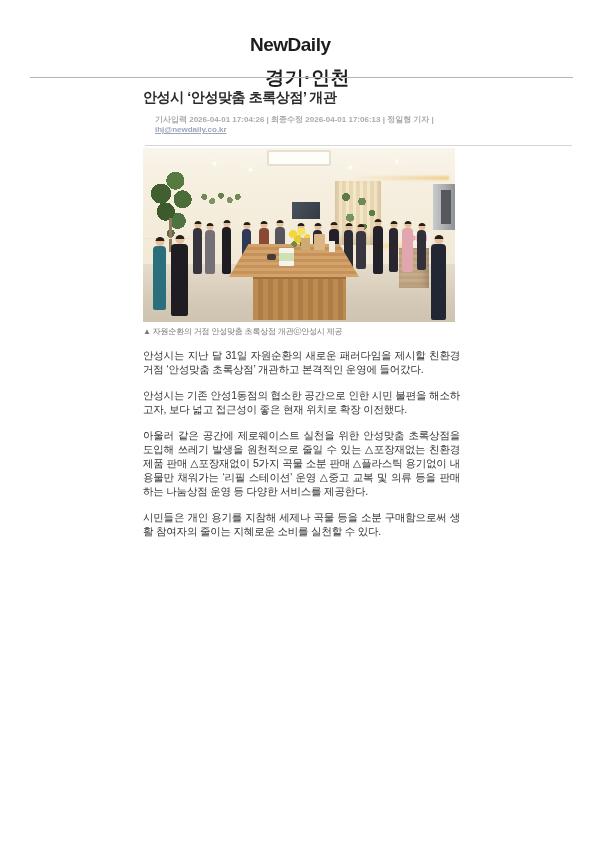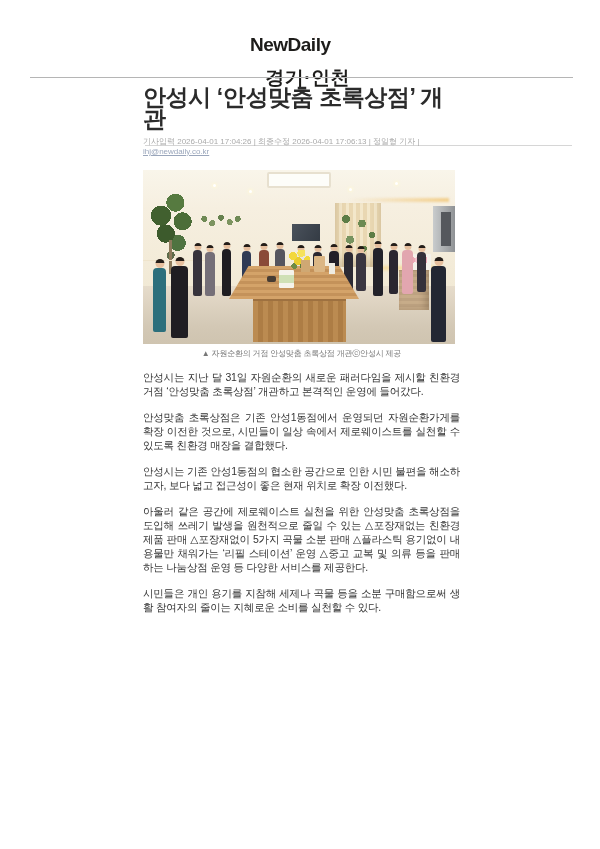--- a/index.html
+++ b/index.html
@@ -11,25 +11,25 @@
   .logo-text{position:relative;font-size:19px;font-weight:800;letter-spacing:-0.5px;
              color:#1d1c1a;line-height:20px;cursor:pointer;}
   .logo-accent{position:absolute;left:61px;top:-2px;width:7px;height:7px;background:#e8380d;
                clip-path:polygon(100% 0,15% 100%,55% 55%);transform:rotate(-8deg);}
   .logo-region{text-align:right;font-size:19px;font-weight:700;color:#1d1c1a;
                letter-spacing:0.5px;line-height:15px;margin-top:15px;}
   .rule-top{position:absolute;left:30px;top:77px;width:543px;height:1px;background:#b5b5b5;}
 
   
   .article{position:absolute;left:143px;top:86px;width:317px;}
-  .article-title{margin:0;font-size:23px;font-weight:600;color:#2b2b2b;
+  .article-title{margin:0;font-size:14px;font-weight:600;color:#2b2b2b;
                  letter-spacing:-0.4px;line-height:22px;}
   .article-subtitle{margin:7px 0 0;font-size:10.5px;font-weight:700;color:#c0453c;
                     letter-spacing:-0.2px;line-height:13px;}
-  .article-meta{margin:7px 0 0;font-size:8px;color:#aaaaaa;line-height:10px;letter-spacing:0;}
+  .article-meta{margin:7px 12px 0;font-size:8px;color:#aaaaaa;line-height:10px;letter-spacing:0;font-weight:bold;}
   .article-meta a{color:#9aa6bb;text-decoration:underline;cursor:pointer;}
   .meta-rule{position:absolute;left:145px;top:145px;width:427px;height:1px;background:#d6d6d6;}
 
   
   figure{margin:13px 0 0;padding:0;}
   .photo{position:relative;width:312px;height:174px;overflow:hidden;
          background:linear-gradient(#f9f5ea 0%,#f6efe0 22%,#f3ebd8 55%,#f1e9d5 68%);}
   .photo *{position:absolute;}
   .floor{left:0;right:0;top:116px;bottom:0;background:linear-gradient(#e6dccb,#d3c8b5 70%,#cfc4b0);}
   .ceil-light{left:124px;top:2px;width:60px;height:12px;background:#fdfdf9;
@@ -93,21 +93,21 @@
       radial-gradient(circle at 45% 55%,#e9cc2f 0 4px,transparent 4px),
       radial-gradient(circle at 30% 80%,#6d8a46 0 3px,transparent 3px),
       radial-gradient(circle at 65% 80%,#5c7a3a 0 3px,transparent 3px);}
   .bag1{left:171px;top:86px;width:11px;height:16px;background:#dbb684;border-radius:1px;}
   .bag2{left:158px;top:90px;width:9px;height:12px;background:#cfa873;}
   .box-green{left:136px;top:100px;width:15px;height:18px;border-radius:1px;
       background:linear-gradient(#f5f3eb 0 30%,#cfe0b5 30% 70%,#f5f3eb 70%);}
   .item-dark{left:124px;top:106px;width:9px;height:6px;background:#463c33;border-radius:2px;}
   .bottle{left:186px;top:93px;width:6px;height:11px;background:#efece2;}
 
-  figcaption{margin-top:5px;font-size:8px;color:#777;line-height:10px;letter-spacing:-0.2px;text-align:center;}
+  figcaption{margin-top:5px;font-size:8px;color:#777;line-height:10px;letter-spacing:-0.2px;}
 
   
   .article-body{margin-top:11px;}
   .article-body p{margin:0 0 12px;font-size:10.5px;line-height:14px;color:#333;
       text-align:justify;word-break:break-all;letter-spacing:-0.2px;}
   .article-footer{margin-top:13px;font-size:10px;color:#333;line-height:13px;}
   .article-footer a{color:#8d9cc4;text-decoration:underline;cursor:pointer;}
 </style>
 </head>
 <body>
@@ -180,21 +180,20 @@
         <div class="bag2"></div>
         <div class="box-green"></div>
         <div class="item-dark"></div>
         <div class="bottle"></div>
       </div>
       <figcaption>▲ 자원순환의 거점 안성맞춤 초록상점 개관ⓒ안성시 제공</figcaption>
     </figure>
 
     <div class="article-body">
         <p>안성시는 지난 달 31일 자원순환의 새로운 패러다임을 제시할 친환경 거점 ‘안성맞춤 초록상점’ 개관하고 본격적인 운영에 들어갔다.</p>
-        <p>안성맞춤 초록상점은 기존 안성1동점에서 운영되던 자원순환가게를 확장 이전한 것으로, 시민들이 일상 속에서 제로웨이스트를 실천할 수 있도록 친환경 매장을 결합했다.</p>
         <p>안성시는 기존 안성1동점의 협소한 공간으로 인한 시민 불편을 해소하고자, 보다 넓고 접근성이 좋은 현재 위치로 확장 이전했다.</p>
         <p>아울러 같은 공간에 제로웨이스트 실천을 위한 안성맞춤 초록상점을 도입해 쓰레기 발생을 원천적으로 줄일 수 있는 △포장재없는 친환경 제품 판매 △포장재없이 5가지 곡물 소분 판매 △플라스틱 용기없이 내용물만 채워가는 ‘리필 스테이션’ 운영 △중고 교복 및 의류 등을 판매하는 나눔상점 운영 등 다양한 서비스를 제공한다.</p>
         <p>시민들은 개인 용기를 지참해 세제나 곡물 등을 소분 구매함으로써 생활 참여자의 줄이는 지혜로운 소비를 실천할 수 있다.</p>
       </div>
 
   </div>
 
 </div>
 
 </body></html>

